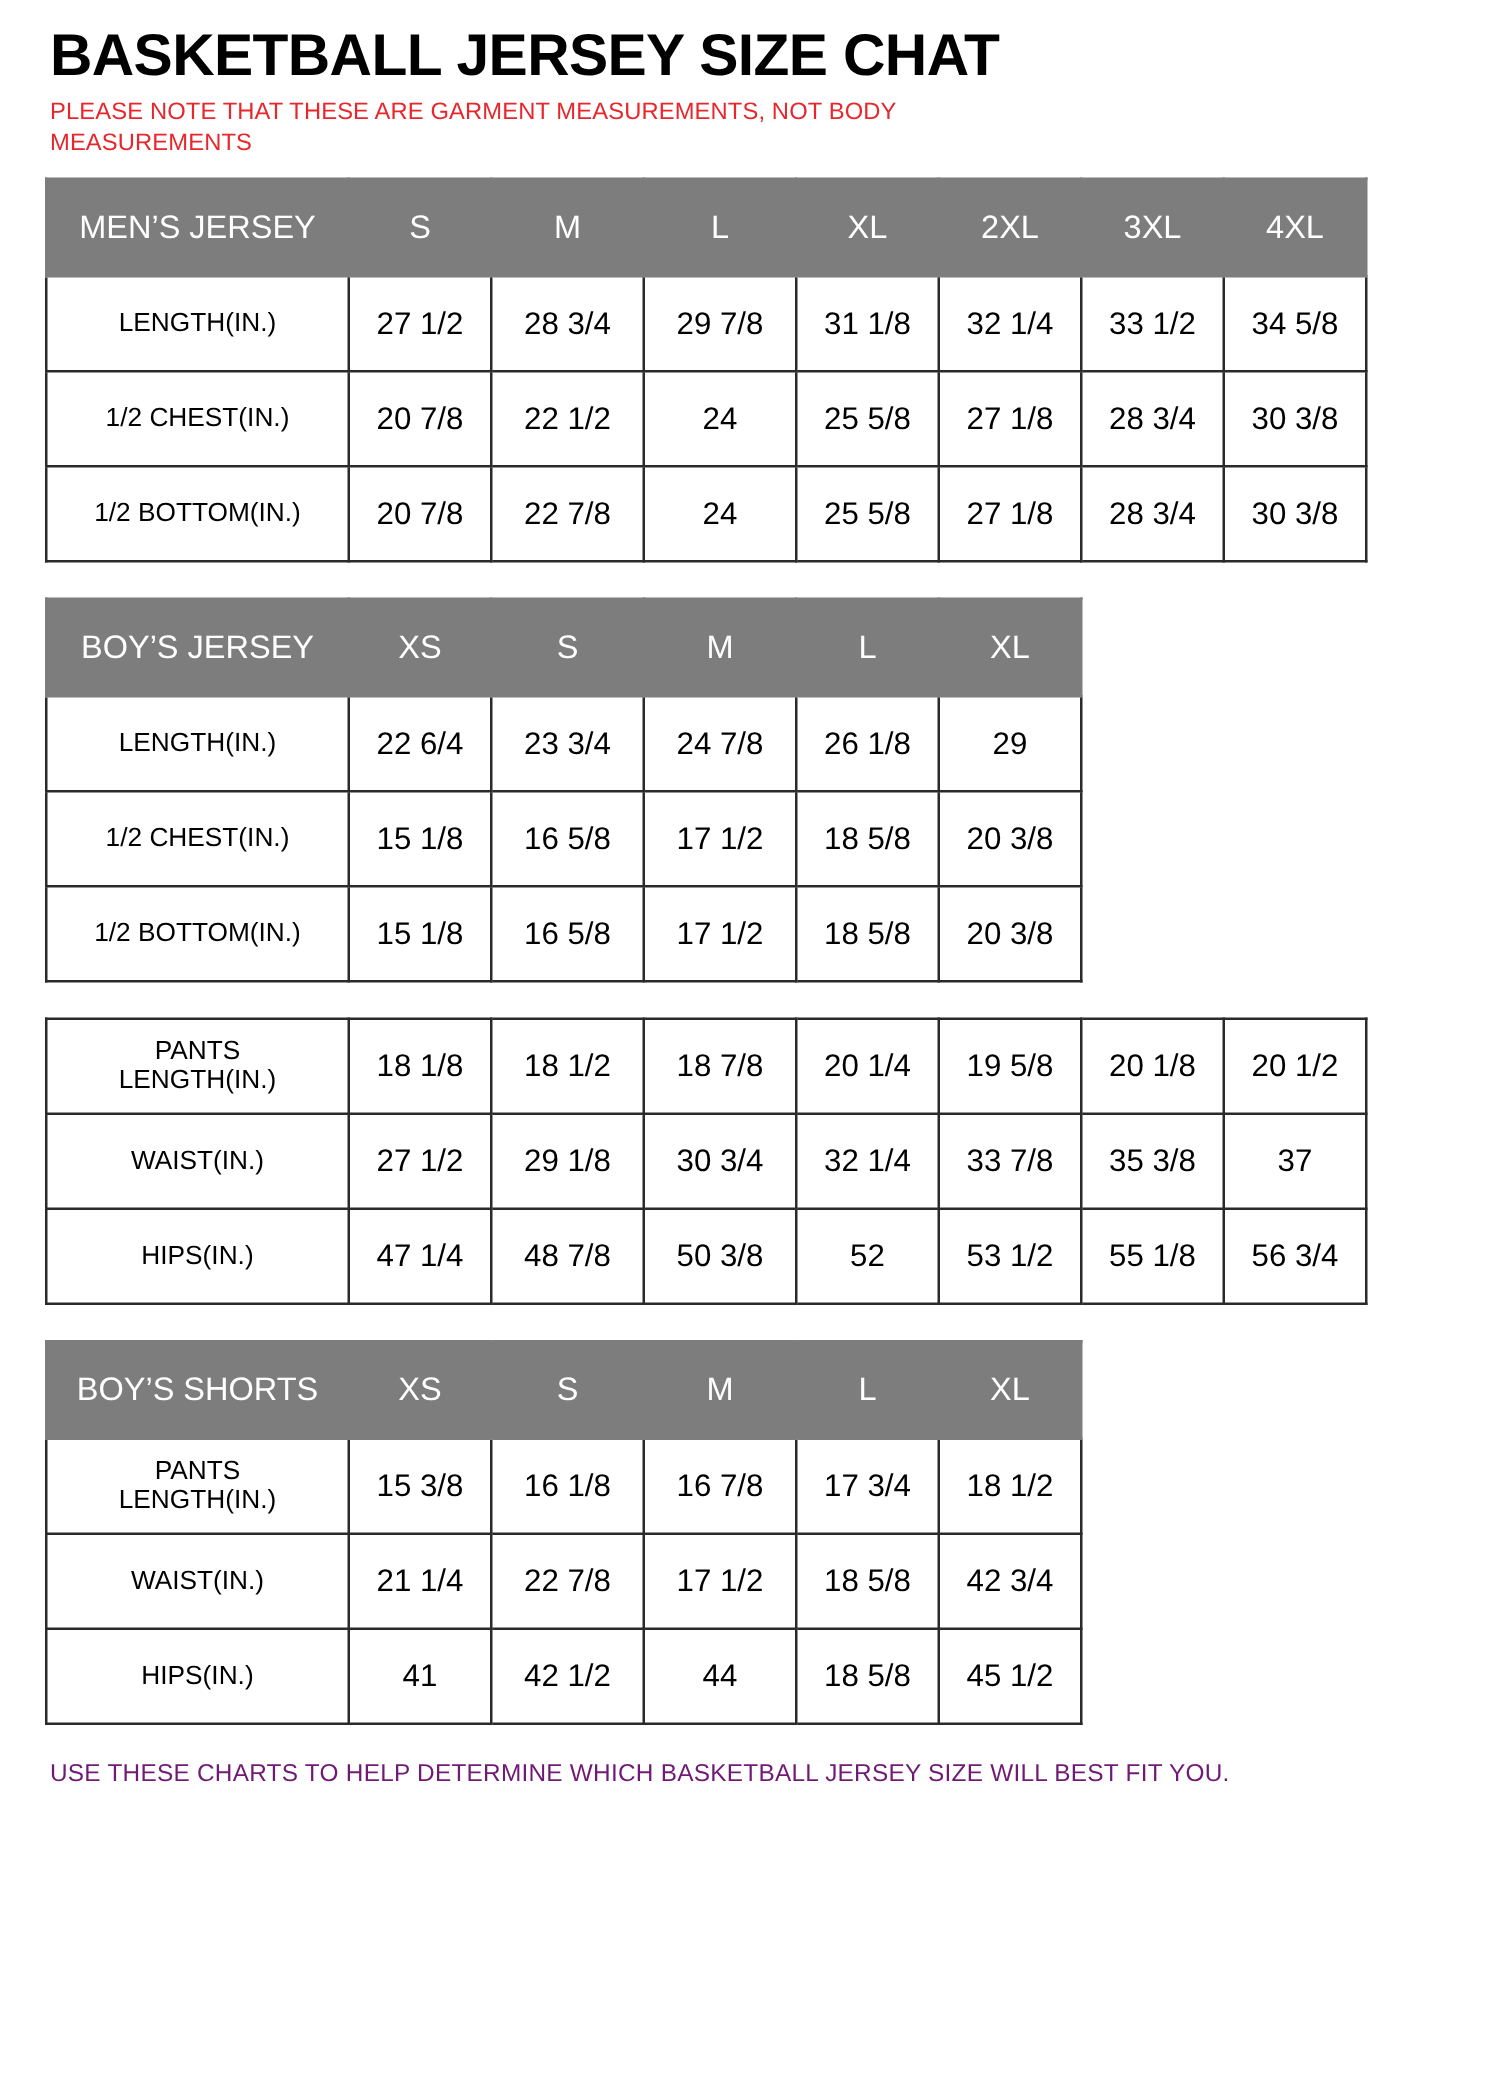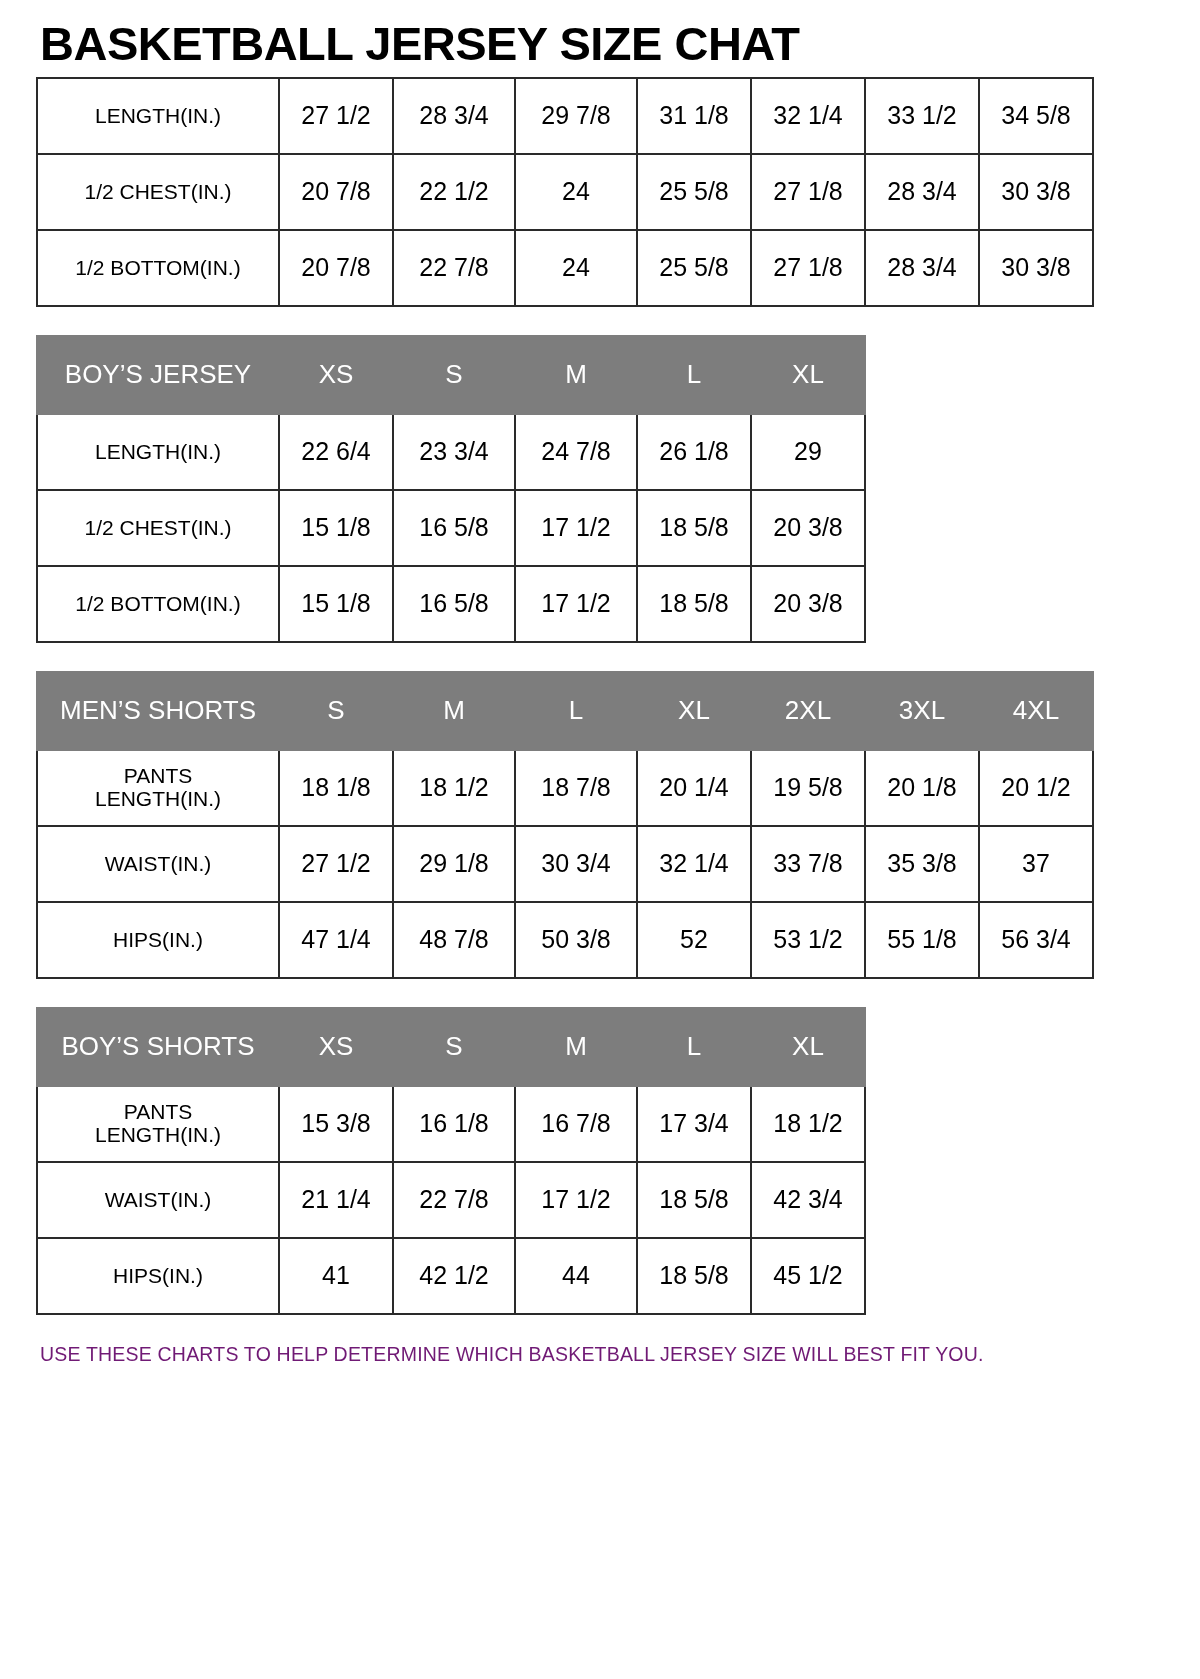--- a/index.html
+++ b/index.html
@@ -77,33 +77,44 @@
     letter-spacing: 0.2px;
   }
 </style>
 </head>
 <body>
 
 <div class="page">
 
   <h1 class="title">BASKETBALL JERSEY SIZE CHAT</h1>
 
-
-  <table class="sizechart">
-    <colgroup>
-      <col style="width:242px">
-        <col style="width:114px">
-        <col style="width:122px">
-        <col style="width:122px">
-      <col style="width:114px">
-        <col style="width:114px">
-        <col style="width:114px">
-        <col style="width:114px">
-    </colgroup>
-    <tbody>
+  <p class="note">PLEASE NOTE THAT THESE ARE GARMENT MEASUREMENTS, NOT BODY MEASUREMENTS</p>
+
+  <table class="sizechart">
+    <colgroup>
+      <col style="width:242px">
+        <col style="width:114px">
+        <col style="width:122px">
+        <col style="width:122px">
+      <col style="width:114px">
+        <col style="width:114px">
+        <col style="width:114px">
+        <col style="width:114px">
+    </colgroup>
+    <tbody>
+      <tr class="header-row">
+        <td class="corner">MEN’S JERSEY</td>
+        <td>S</td>
+        <td>M</td>
+        <td>L</td>
+        <td>XL</td>
+        <td>2XL</td>
+        <td>3XL</td>
+        <td>4XL</td>
+      </tr>
       <tr>
         <td class="rowlabel">LENGTH(IN.)</td>
         <td>27  1/2</td>
         <td>28  3/4</td>
         <td>29  7/8</td>
         <td>31  1/8</td>
         <td>32  1/4</td>
         <td>33  1/2</td>
         <td>34  5/8</td>
       </tr>
@@ -180,30 +191,20 @@
       <col style="width:242px">
         <col style="width:114px">
         <col style="width:122px">
         <col style="width:122px">
       <col style="width:114px">
         <col style="width:114px">
         <col style="width:114px">
         <col style="width:114px">
     </colgroup>
     <tbody>
-      <tr class="header-row">
-        <td class="corner">MEN’S SHORTS</td>
-        <td>S</td>
-        <td>M</td>
-        <td>L</td>
-        <td>XL</td>
-        <td>2XL</td>
-        <td>3XL</td>
-        <td>4XL</td>
-      </tr>
       <tr>
         <td class="rowlabel">
           <span class="two-line">PANTS</span>
           <span class="two-line">LENGTH(IN.)</span>
         </td>
         <td>18  1/8</td>
         <td>18  1/2</td>
         <td>18  7/8</td>
         <td>20  1/4</td>
         <td>19  5/8</td>

